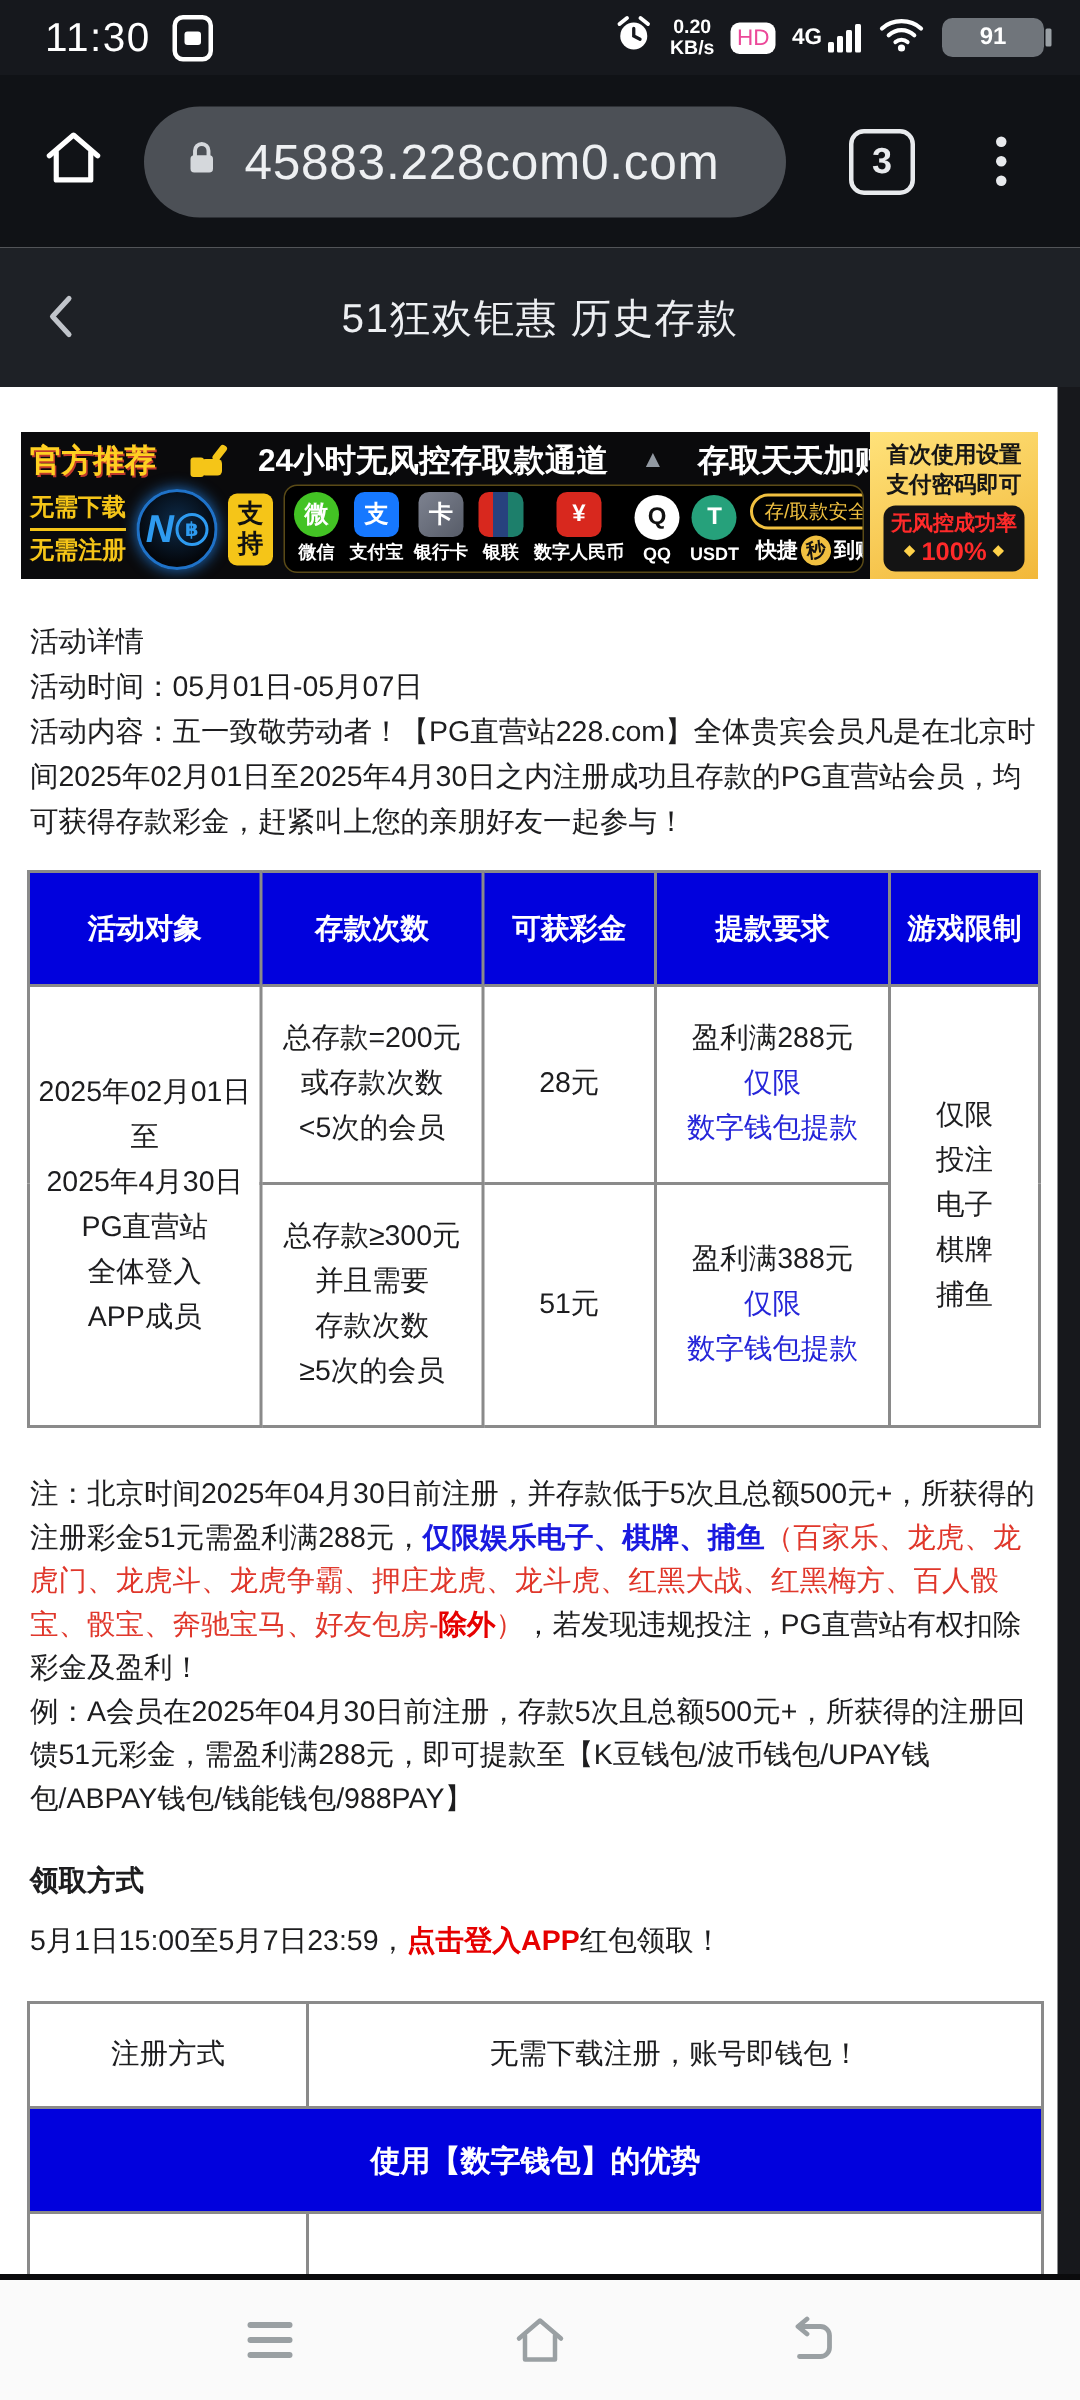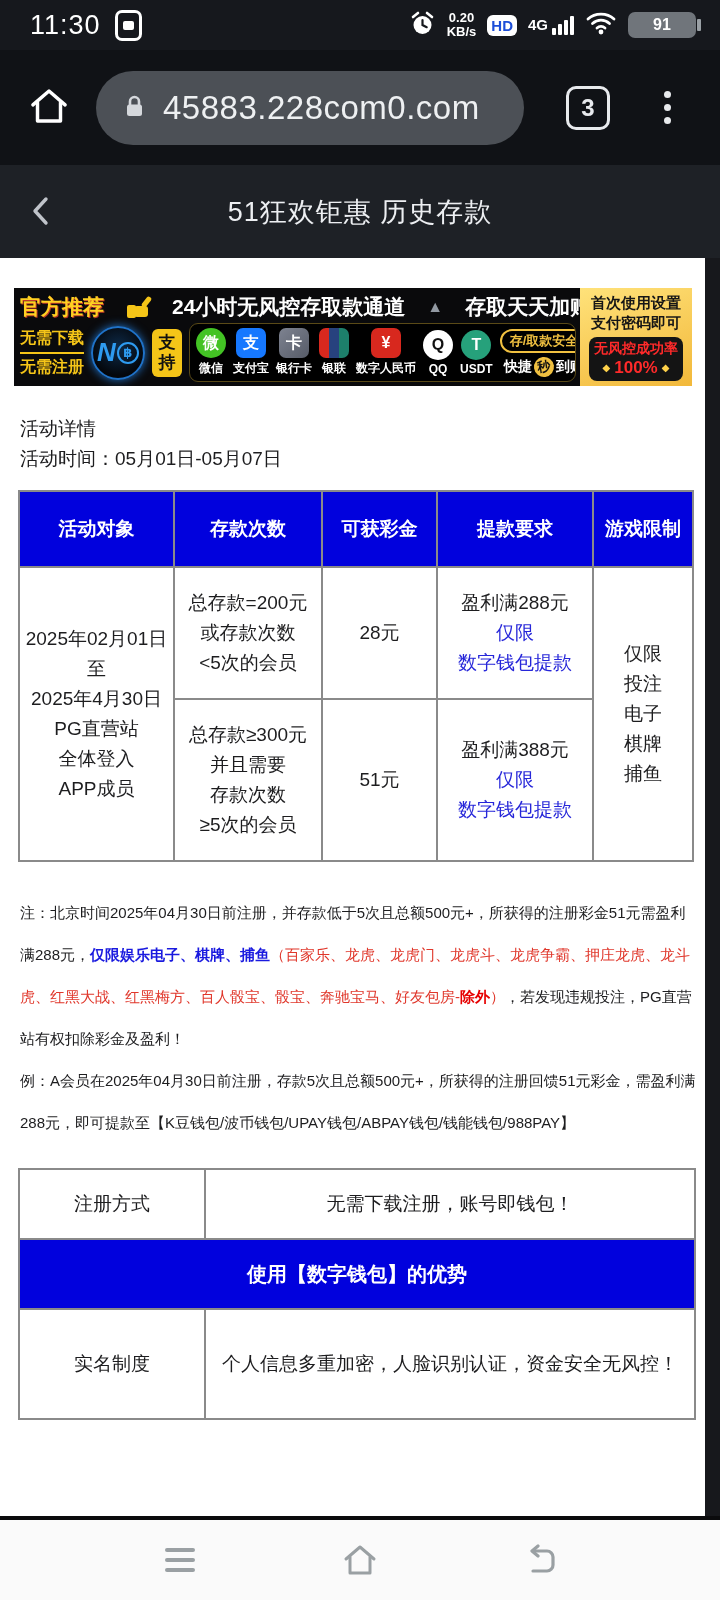--- a/index.html
+++ b/index.html
@@ -6,21 +6,21 @@
   html,body { width:720px; height:1600px; font-family:"Liberation Sans","DejaVu Sans",sans-serif; background:#fff; overflow:hidden; }
 
   
   .status-bar { height:50px; background:#16181d; display:flex; align-items:center; justify-content:space-between; padding:0 24px 0 30px; color:#fff; }
   .sb-left { display:flex; align-items:center; gap:14px; }
   .sb-time { font-size:27px; font-weight:400; letter-spacing:1px; }
   .sb-appicon { width:27px; height:31px; border:3px solid #fff; border-radius:7px; position:relative; }
   .sb-appicon i { position:absolute; left:5px; top:8px; width:11px; height:9px; background:#fff; border-radius:2px; display:block; }
   .sb-right { display:flex; align-items:center; gap:11px; }
   .sb-speed { font-size:13px; line-height:14px; text-align:center; font-weight:700; }
-  .hd-badge { background:#fff; color:#1d4ed8; font-size:15px; font-weight:700; border-radius:6px; padding:2px 4px; }
+  .hd-badge { background:#fff; color:#ec4899; font-size:15px; font-weight:400; border-radius:6px; padding:2px 4px; }
   .sig { display:flex; align-items:flex-end; gap:2px; }
   .sig .t { font-size:15px; font-weight:700; margin-right:2px; align-self:flex-start; }
   .sig b { width:4px; background:#fff; display:block; border-radius:1px; }
   .battery { width:68px; height:26px; background:#70757b; border-radius:7px; position:relative; display:flex; align-items:center; justify-content:center; }
   .battery span { color:#fff; font-size:16px; font-weight:700; }
   .battery i { position:absolute; right:-5px; top:7px; width:4px; height:12px; background:#9aa0a5; border-radius:1px; }
 
   
   .chrome { height:115px; background:#101216; display:flex; align-items:center; padding:0 26px; gap:24px; }
   .home-btn { flex:0 0 auto; }
@@ -62,21 +62,21 @@
   .pm { display:flex; flex-direction:column; align-items:center; gap:2px; flex:0 0 auto; }
   .pm .ic { width:30px; height:30px; display:flex; align-items:center; justify-content:center; color:#fff; font-size:16px; font-weight:700; }
   .pm .lb { color:#fff; font-size:12px; font-weight:700; white-space:nowrap; }
   .ic.rs { border-radius:7px; } .ic.ci { border-radius:50%; }
   .ic-wechat { background:#43c324; } .ic-alipay { background:#1678ff; }
   .ic-bank { background:linear-gradient(135deg,#7d8290,#575c68); }
   .ic-union { background:linear-gradient(90deg,#d8281e 33%,#27427e 33%,#27427e 66%,#1d7f6b 66%); }
   .ic-ecny { background:#d8281e; } .ic-qq { background:#fff; color:#111 !important; }
   .ic-usdt { background:#26a17b; }
   .badge-col { display:flex; flex-direction:column; align-items:center; gap:4px; flex:0 0 auto; }
-  .safe-badge { border:2px solid #f0c040; color:#f0c040; border-radius:14px; font-size:13px; font-weight:700; padding:1px 8px; white-space:nowrap; }
+  .safe-badge { border:2px solid #f0c040; color:#f0c040; border-radius:14px; font-size:13px; font-weight:400; padding:1px 8px; white-space:nowrap; }
   .fast-line { color:#fff; font-size:14px; font-weight:700; white-space:nowrap; display:flex; align-items:center; gap:2px; }
   .fast-line .sec { color:#111; background:#f0c040; border-radius:50%; width:20px; height:20px; display:inline-flex; align-items:center; justify-content:center; font-size:13px; transform:rotate(-8deg); }
   .banner-right { width:112px; flex:0 0 auto; background:linear-gradient(160deg,#ffe27a,#f2b83a); display:flex; flex-direction:column; align-items:center; justify-content:center; gap:1px; padding:4px; }
   .br-line { color:#161616; font-size:15px; font-weight:800; white-space:nowrap; }
   .br-box { margin-top:3px; background:#141414; border-radius:8px; padding:3px 5px; text-align:center; }
   .br-box .r1 { color:#ff2a2a; font-size:14px; font-weight:800; white-space:nowrap; }
   .br-box .r2 { color:#ff2a2a; font-size:17px; font-weight:800; display:flex; align-items:center; justify-content:center; gap:4px; }
   .br-box .sp { color:#ffd24a; font-size:10px; }
 
   
@@ -85,21 +85,21 @@
 
   
   table { border-collapse:collapse; }
   .promo-table { margin:16px 28px 0 18px; width:674px; font-size:19px; table-layout:fixed; }
   .promo-table th { background:#0101dd; color:#fff; font-weight:700; font-size:19px; height:76px; border:2px solid #8a8a8a; }
   .promo-table td { border:2px solid #8a8a8a; text-align:center; vertical-align:middle; line-height:30px; padding:20px 4px; }
   .pre { white-space:pre-line; }
   .blue-link { color:#2626d9; display:block; white-space:pre-line; text-decoration:none; }
 
   
-  .notes { padding:30px 24px 0 20px; font-size:15px; line-height:42px; }
+  .notes { padding:30px 24px 0 20px; font-size:19px; line-height:29px; }
   .t-blue { color:#1a1adf; font-weight:700; }
   .t-red { color:#e0372b; }
   .t-red-b { color:#e60000; font-weight:800; }
 
   
   .claim { padding:26px 24px 0 20px; font-size:19px; line-height:30px; }
   .claim .tl { font-weight:800; margin-bottom:10px; }
   .claim-link { color:#e60000; font-weight:800; text-decoration:none; }
 
   
@@ -267,20 +267,21 @@
           <span>100%</span>
           <span class="sp">◆</span>
         </div>
       </div>
     </div>
   </div>
 
   <div class="details">
     <div class="tl">活动详情</div>
     <div>活动时间：05月01日-05月07日</div>
+    <div>活动内容：五一致敬劳动者！【PG直营站228.com】全体贵宾会员凡是在北京时间2025年02月01日至2025年4月30日之内注册成功且存款的PG直营站会员，均可获得存款彩金，赶紧叫上您的亲朋好友一起参与！</div>
   </div>
 
   <table class="promo-table">
     <colgroup>
         <col style="width:155px">
         <col style="width:148px">
         <col style="width:115px">
         <col style="width:156px">
         <col style="width:100px">
       </colgroup>
@@ -327,20 +328,24 @@
       </td>
     </tr>
   </tbody>
     </table>
 
   <div class="notes">
     <p><span>注：北京时间2025年04月30日前注册，并存款低于5次且总额500元+，所获得的注册彩金51元需盈利满288元，</span><span class="t-blue">仅限娱乐电子、棋牌、捕鱼</span><span class="t-red">（百家乐、龙虎、龙虎门、龙虎斗、龙虎争霸、押庄龙虎、龙斗虎、红黑大战、红黑梅方、百人骰宝、骰宝、奔驰宝马、好友包房-</span><span class="t-red-b">除外</span><span class="t-red">）</span><span>，若发现违规投注，PG直营站有权扣除彩金及盈利！</span></p>
     <p>例：A会员在2025年04月30日前注册，存款5次且总额500元+，所获得的注册回馈51元彩金，需盈利满288元，即可提款至【K豆钱包/波币钱包/UPAY钱包/ABPAY钱包/钱能钱包/988PAY】</p>
   </div>
 
+  <div class="claim">
+    <div class="tl">领取方式</div>
+    <div><span>5月1日15:00至5月7日23:59，</span><a class="claim-link">点击登入APP</a><span>红包领取！</span></div>
+  </div>
 
   <table class="wallet-table">
     <tbody>
         <tr>
       <td class="c1">注册方式</td>
       <td>无需下载注册，账号即钱包！</td>
     </tr>
     <tr>
       <th colspan="2">使用【数字钱包】的优势</th>
     </tr>

